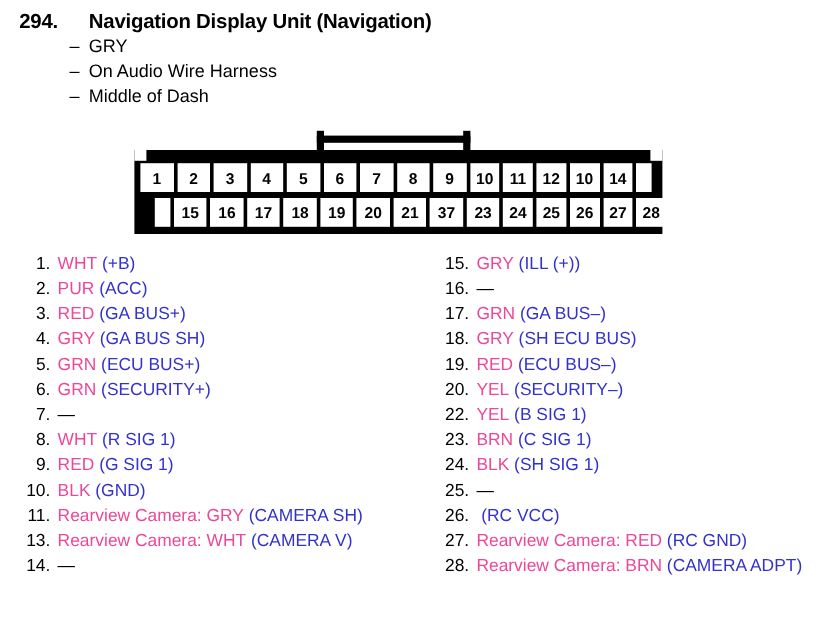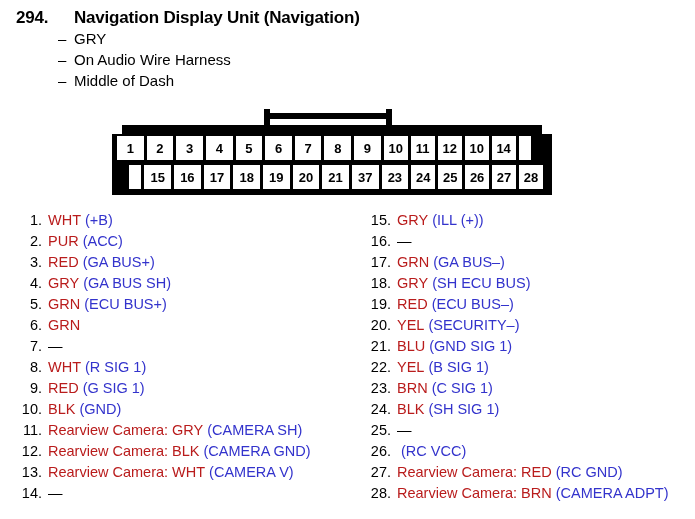--- a/index.html
+++ b/index.html
@@ -115,21 +115,21 @@
     background: #ffffff;
     margin-right: 3px;
     display: flex;
     align-items: center;
     justify-content: center;
     font-size: 13px;
     font-weight: bold;
     line-height: 1;
     box-sizing: border-box;
   }
-  .pin:last-child { margin-right: 16px; }
+  .pin:last-child { margin-right: 4px; }
   .pin.blank { background: #ffffff; }
   .pin.w-narrow { width: 14px; }
   .pin.w-std    { width: 27px; }
   .pin.w-wide   { width: 30px; }
 
   
   .legend {
     position: absolute;
     top: 212px;
     font-size: 14.5px;
@@ -143,21 +143,21 @@
     height: 21px;
     white-space: nowrap;
   }
   .legend-num {
     width: 26px;
     text-align: right;
     flex: none;
     margin-right: 6px;
   }
   .legend-desc {
-    color: #b91c1c;
+    color: #ec4899;
   }
   .legend-signal {
     color: #3333cc;
     margin-left: 4px;
   }
   .legend-empty {
     color: #000000;
   }
 </style>
 </head>
@@ -246,20 +246,21 @@
       <span class="legend-signal">(GA BUS SH)</span>
     </div>
     <div class="legend-item">
       <span class="legend-num">5.</span>
       <span class="legend-desc">GRN</span>
       <span class="legend-signal">(ECU BUS+)</span>
     </div>
     <div class="legend-item">
       <span class="legend-num">6.</span>
       <span class="legend-desc">GRN</span>
+      <span class="legend-signal">(SECURITY+)</span>
     </div>
     <div class="legend-item">
       <span class="legend-num">7.</span>
       <span class="legend-empty">—</span>
     </div>
     <div class="legend-item">
       <span class="legend-num">8.</span>
       <span class="legend-desc">WHT</span>
       <span class="legend-signal">(R SIG 1)</span>
     </div>
@@ -272,25 +273,20 @@
       <span class="legend-num">10.</span>
       <span class="legend-desc">BLK</span>
       <span class="legend-signal">(GND)</span>
     </div>
     <div class="legend-item">
       <span class="legend-num">11.</span>
       <span class="legend-desc">Rearview Camera: GRY</span>
       <span class="legend-signal">(CAMERA SH)</span>
     </div>
     <div class="legend-item">
-      <span class="legend-num">12.</span>
-      <span class="legend-desc">Rearview Camera: BLK</span>
-      <span class="legend-signal">(CAMERA GND)</span>
-    </div>
-    <div class="legend-item">
       <span class="legend-num">13.</span>
       <span class="legend-desc">Rearview Camera: WHT</span>
       <span class="legend-signal">(CAMERA V)</span>
     </div>
     <div class="legend-item">
       <span class="legend-num">14.</span>
       <span class="legend-empty">—</span>
     </div>
   </div>
 <div class="legend" id="legend-right">
@@ -317,25 +313,20 @@
       <span class="legend-num">19.</span>
       <span class="legend-desc">RED</span>
       <span class="legend-signal">(ECU BUS–)</span>
     </div>
     <div class="legend-item">
       <span class="legend-num">20.</span>
       <span class="legend-desc">YEL</span>
       <span class="legend-signal">(SECURITY–)</span>
     </div>
     <div class="legend-item">
-      <span class="legend-num">21.</span>
-      <span class="legend-desc">BLU</span>
-      <span class="legend-signal">(GND SIG 1)</span>
-    </div>
-    <div class="legend-item">
       <span class="legend-num">22.</span>
       <span class="legend-desc">YEL</span>
       <span class="legend-signal">(B SIG 1)</span>
     </div>
     <div class="legend-item">
       <span class="legend-num">23.</span>
       <span class="legend-desc">BRN</span>
       <span class="legend-signal">(C SIG 1)</span>
     </div>
     <div class="legend-item">

